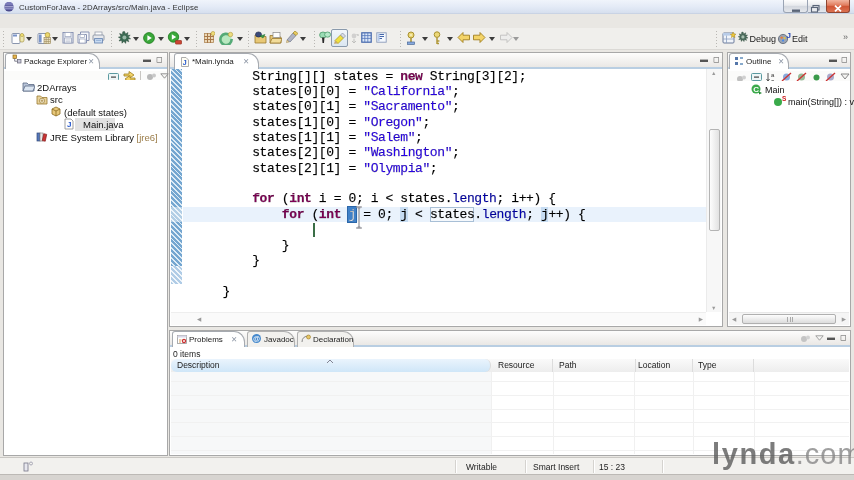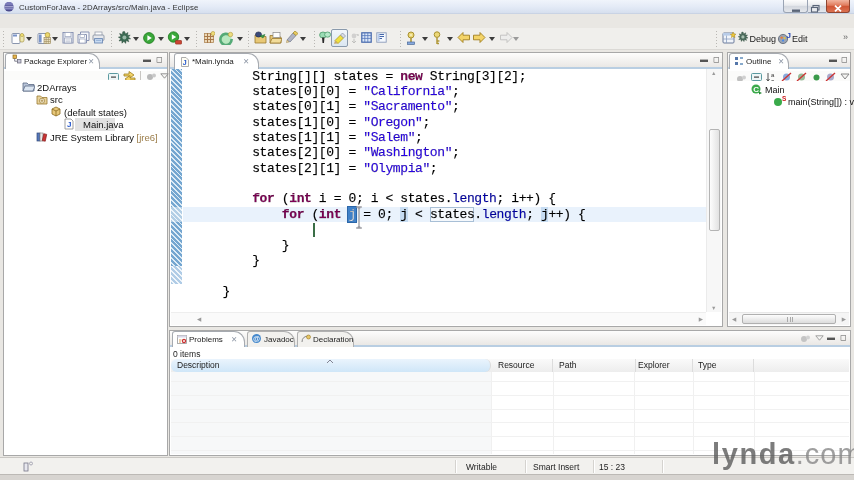--- a/index.html
+++ b/index.html
@@ -541,21 +541,21 @@
           <path d="M1 4 L4 1 L7 4" fill="none" stroke="#778" stroke-width="0.9"></path>
         </svg>
       </div>
       <div class="hcell" style="left:320px;width:62px">
         <span style="left:7px">Resource</span>
       </div>
       <div class="hcell" style="left:384px;width:81px">
         <span style="left:4px">Path</span>
       </div>
       <div class="hcell" style="left:463px;width:59px">
-        <span style="left:4px">Explorer</span>
+        <span style="left:4px">Location</span>
       </div>
       <div class="hcell" style="left:522px;width:61px">
         <span style="left:5px">Type</span>
       </div>
     </div>
     <div id="pr-body">
       <div class="abs" style="left:0;top:0;width:320px;bottom:0;background:#f7f8f9"></div>
       <div class="vline" style="left:320px"></div>
       <div class="vline" style="left:382px"></div>
       <div class="vline" style="left:463px"></div>

